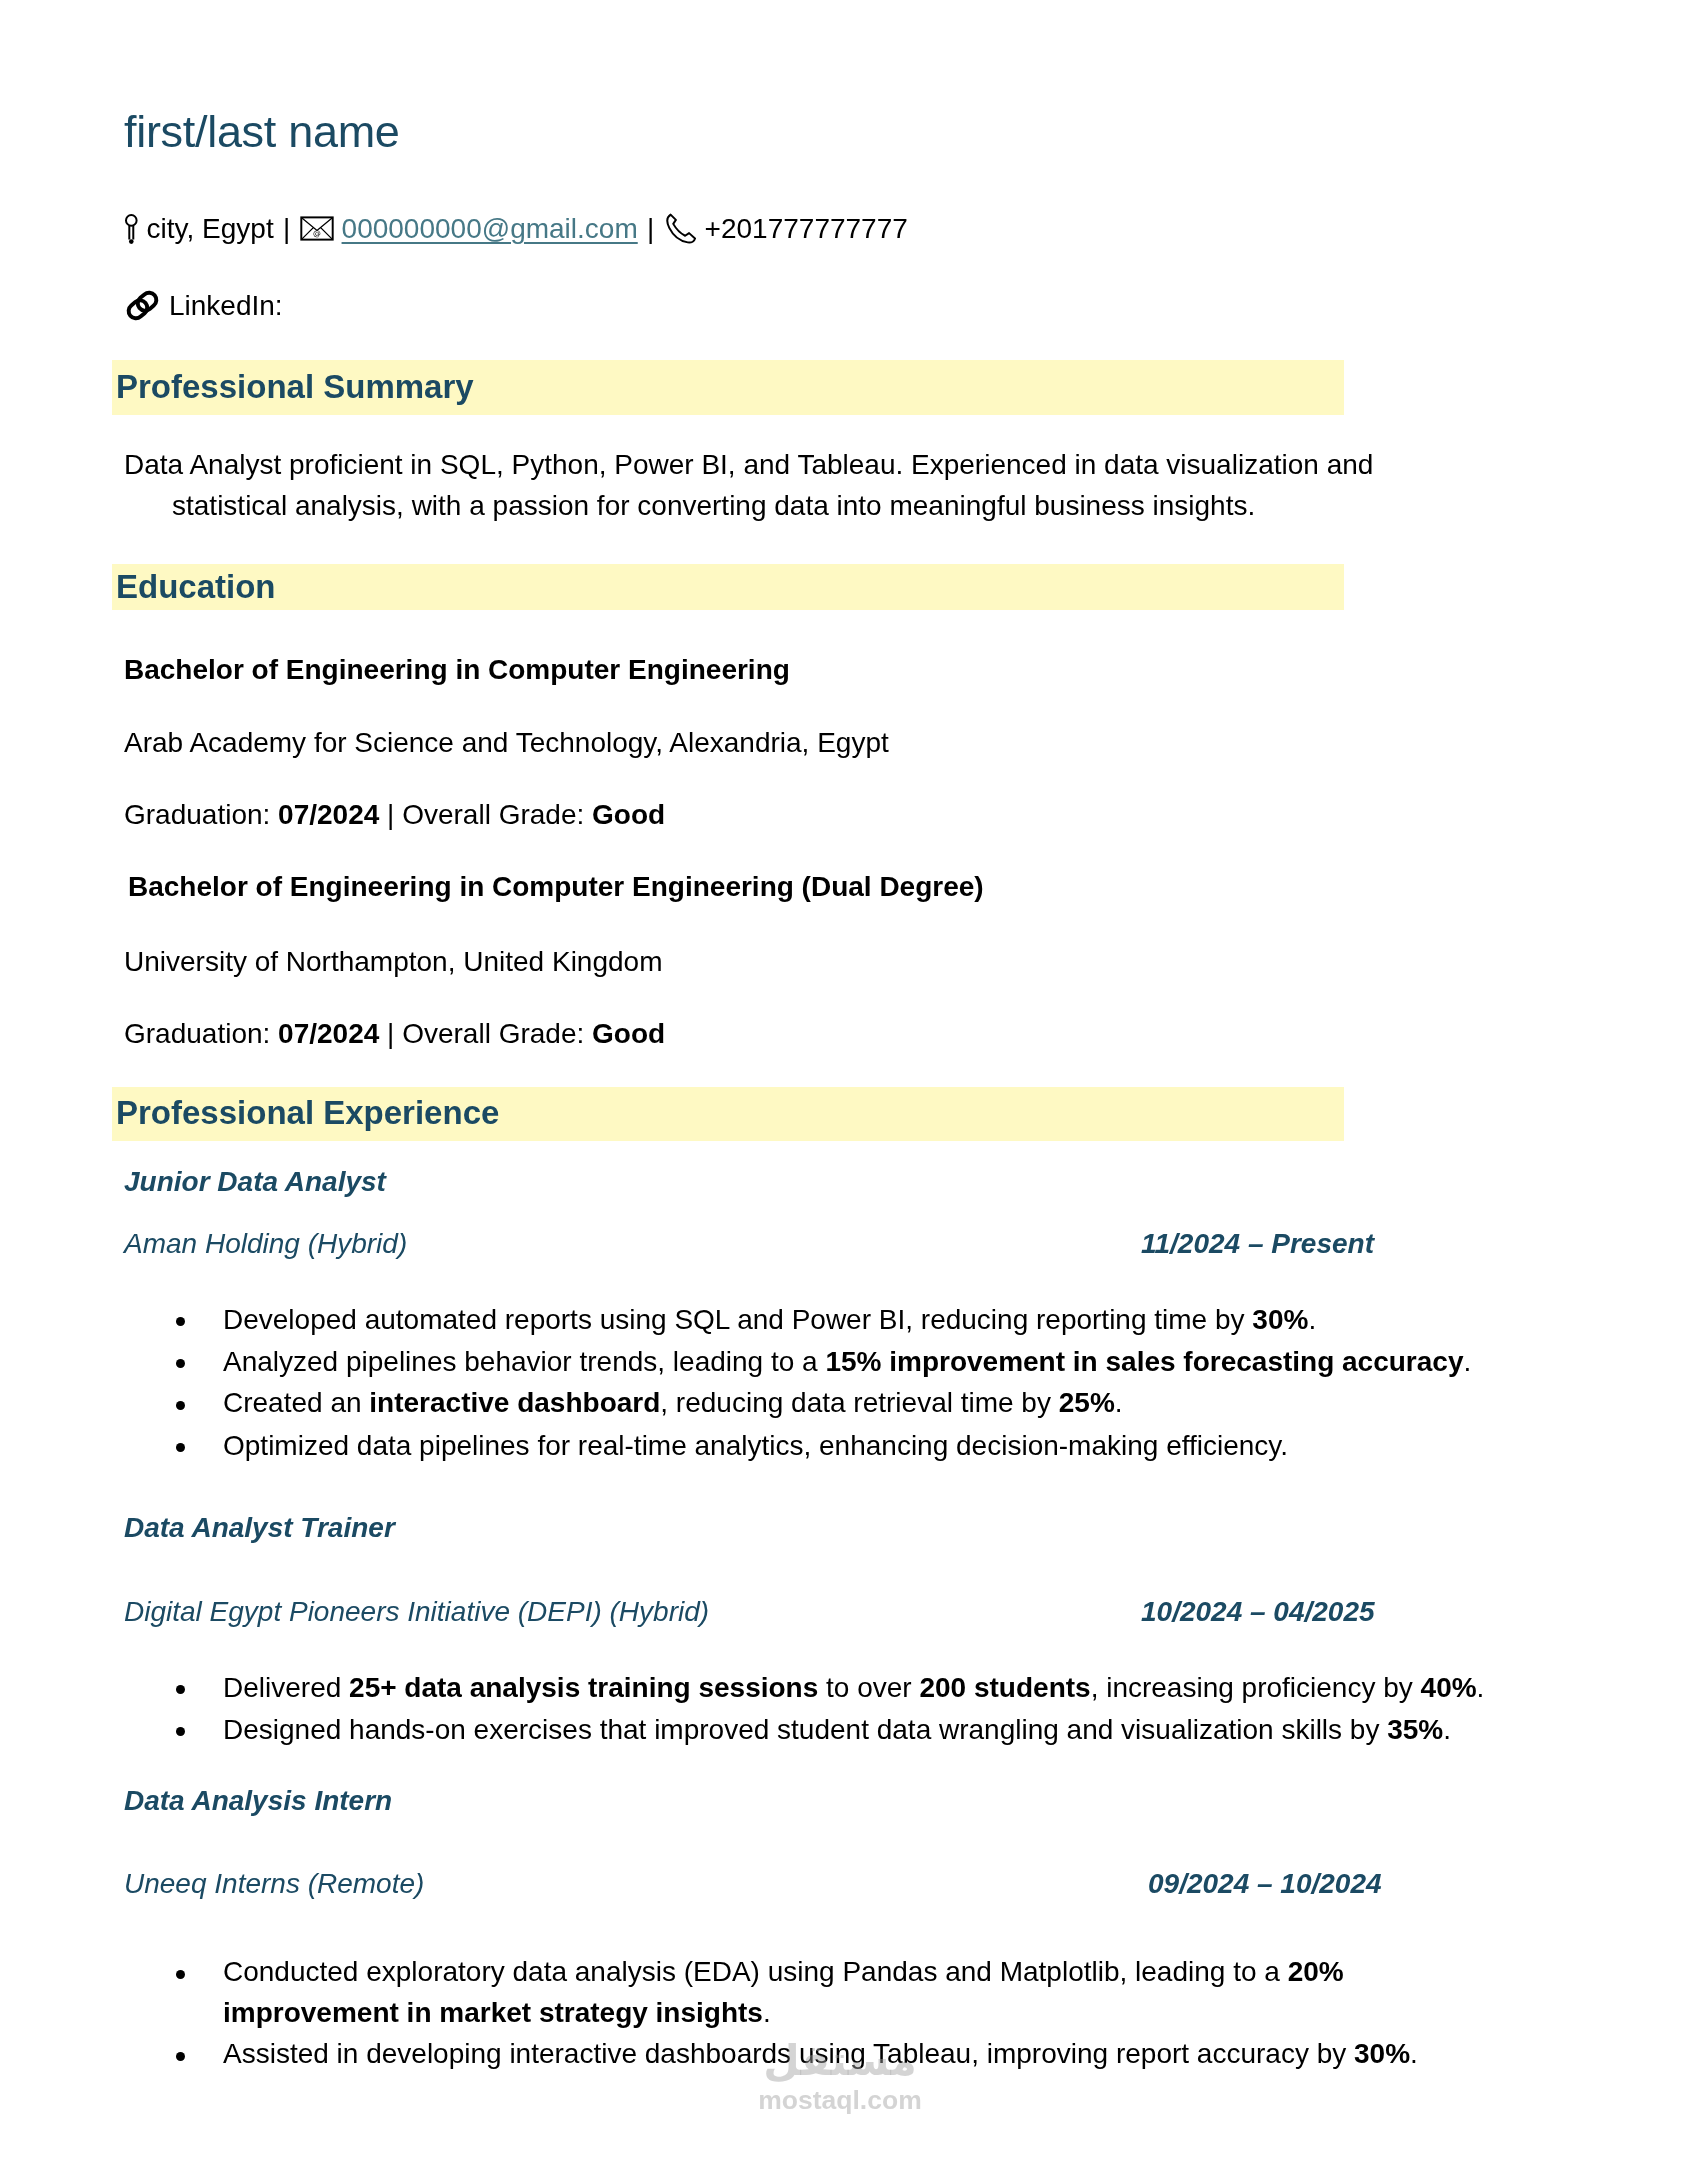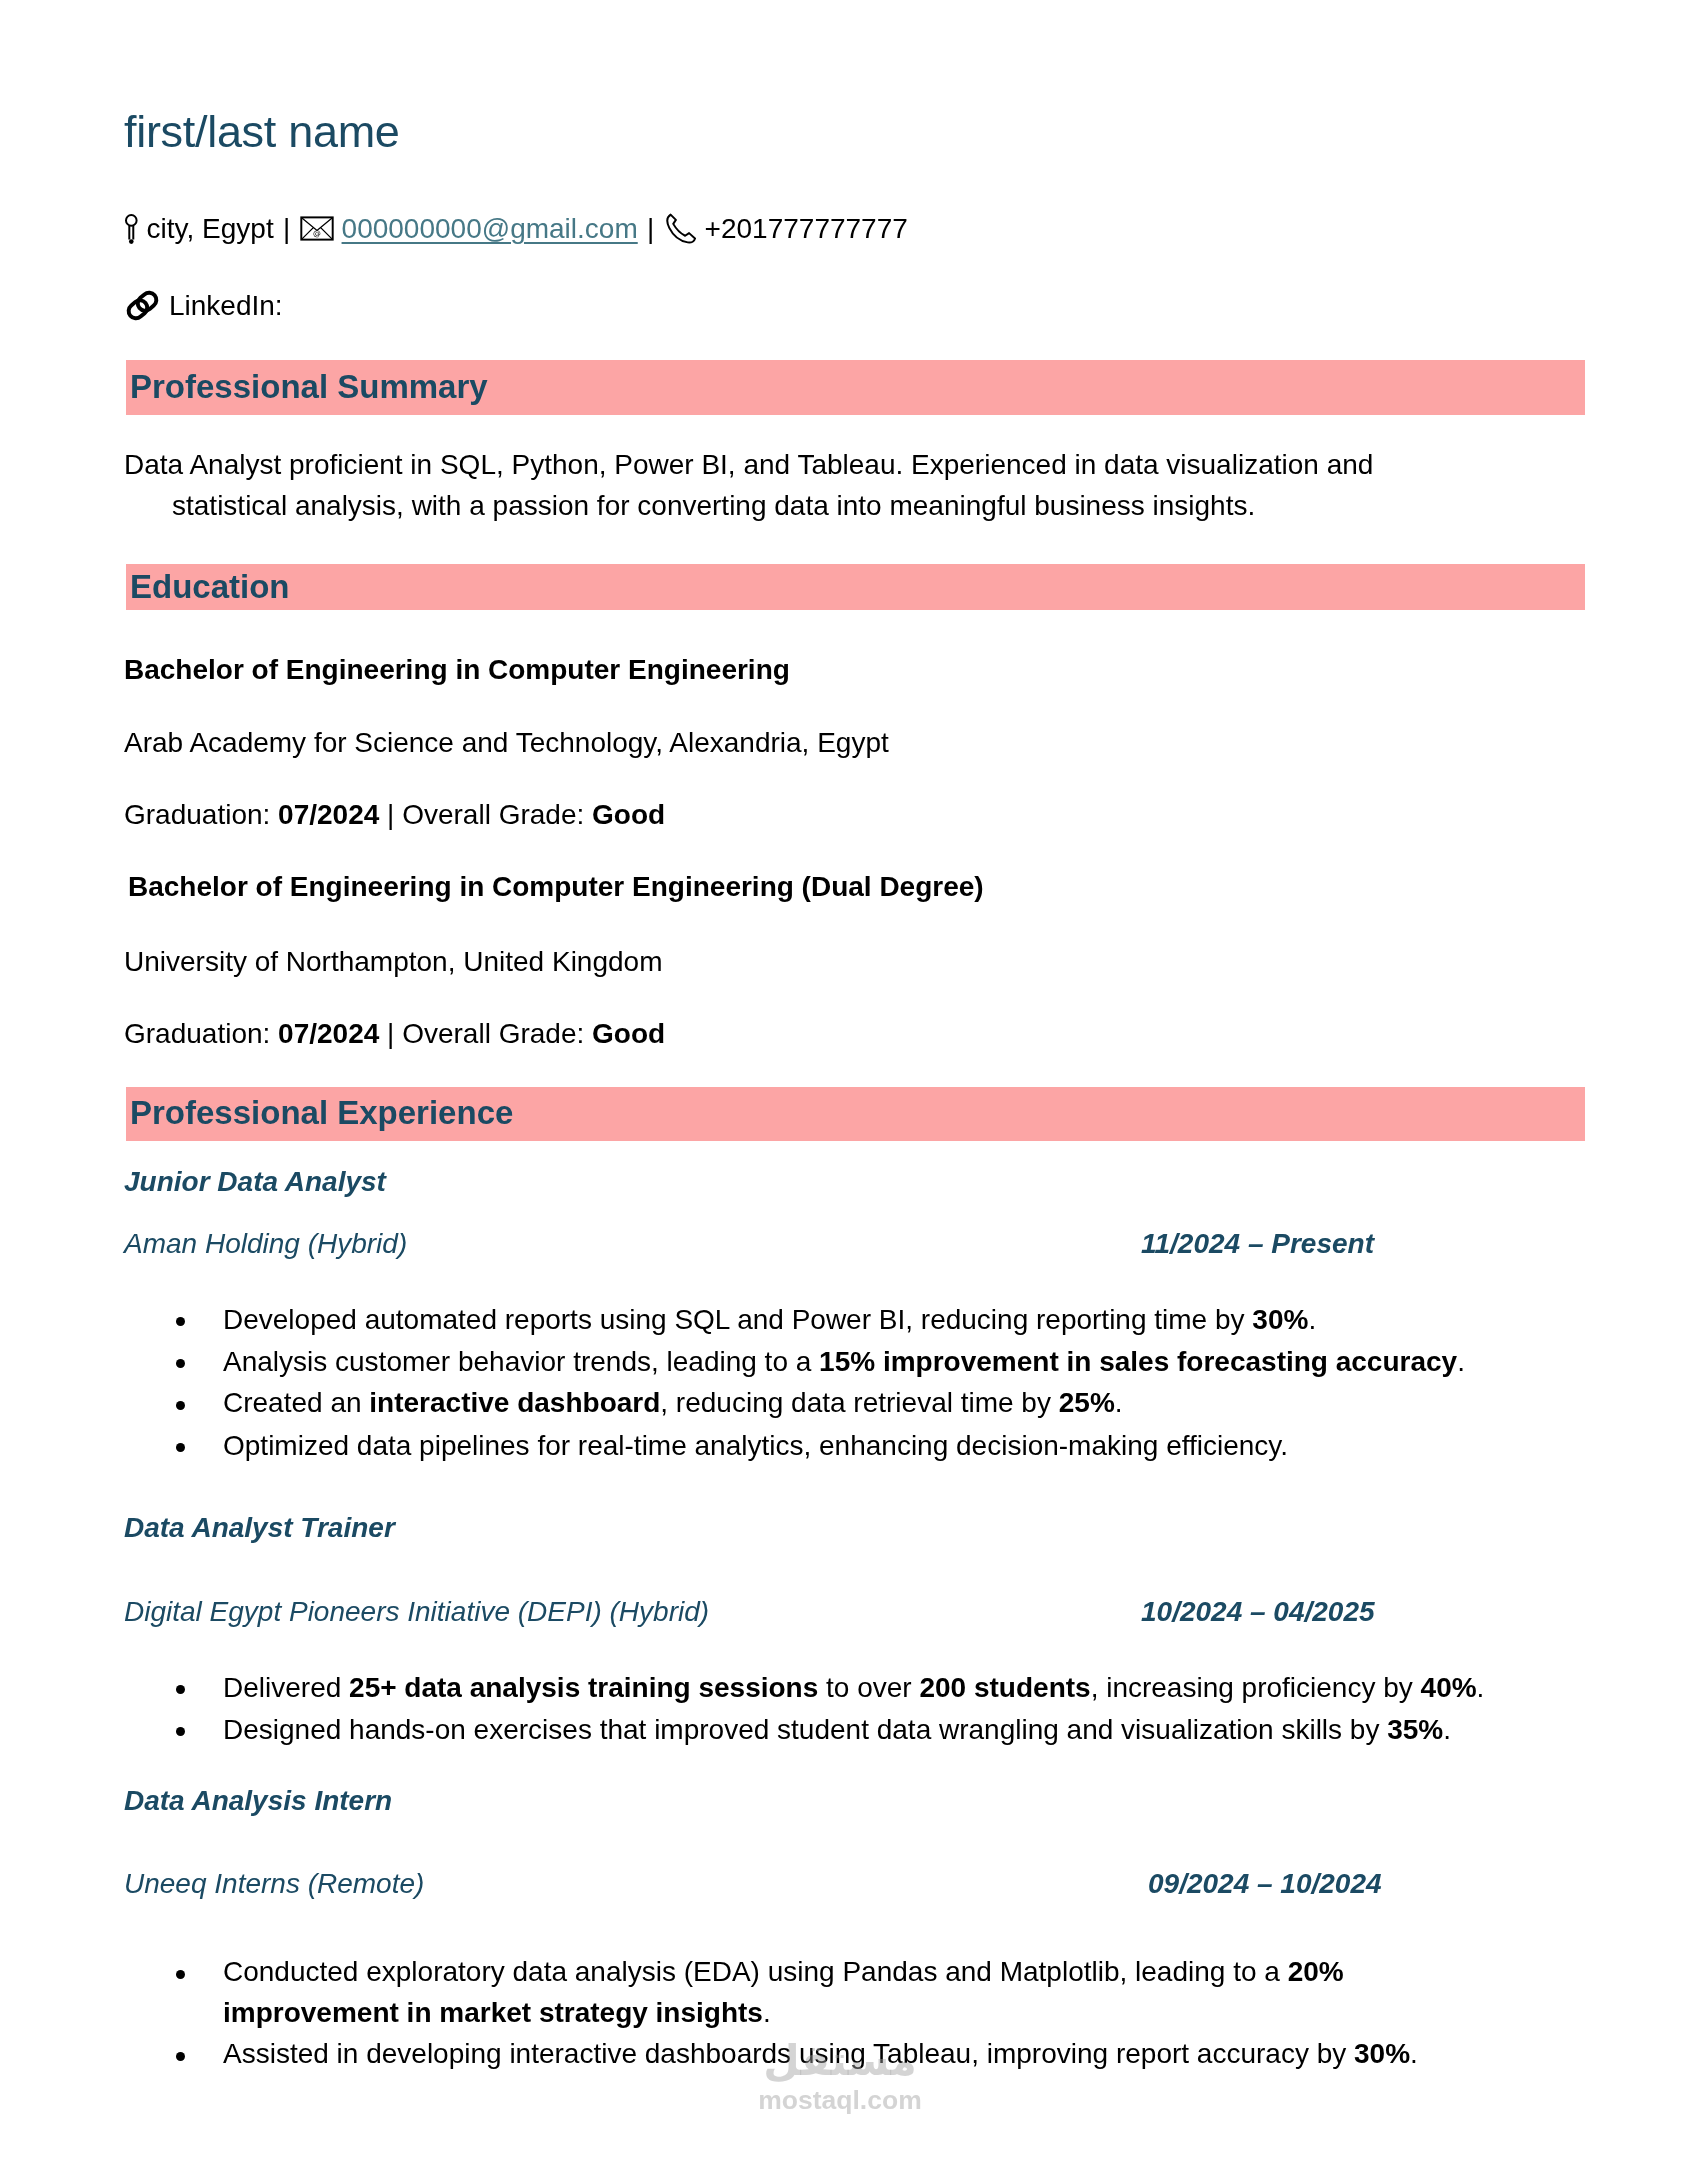--- a/index.html
+++ b/index.html
@@ -4,21 +4,21 @@
 <style>
   html, body { margin: 0; padding: 0; background: #ffffff; }
   body { width: 1687px; height: 2183px; position: relative; overflow: hidden;
          font-family: "Liberation Sans", "DejaVu Sans", sans-serif; color: #000; }
   .abs { position: absolute; white-space: nowrap; }
   .name { left: 124px; top: 106px; font-size: 45px; font-weight: normal; color: #1b4a63; letter-spacing: -0.3px; }
   .contact { font-size: 28px; line-height: 33px; display: flex; align-items: center; }
   .contact .sep { margin: 0 9.3px; }
   .link { color: #467886; text-decoration: underline; text-decoration-thickness: 2px; text-underline-offset: 4px; }
   .icon { display: inline-flex; align-items: center; justify-content: center; margin-right: 8px; }
-  .bar { position: absolute; left: 126px; width: 1459px; background: #fca5a5; }
+  .bar { position: absolute; left: 112px; width: 1232px; background: #fef9c3; }
   .bar-title { position: absolute; left: 4px; font-size: 33px; font-weight: bold; color: #1b4a63; white-space: nowrap; }
   .text { font-size: 28px; line-height: 40px; }
   .bold { font-weight: bold; }
   .job-title { font-size: 28px; font-weight: bold; font-style: italic; color: #1b4a63; }
   .company { font-size: 28px; font-style: italic; color: #1b4a63; }
   .dates { font-size: 28px; font-weight: bold; font-style: italic; color: #1b4a63; }
   .bullet-dot { position: absolute; left: 176px; width: 9.3px; height: 9.3px; border-radius: 50%; background: #000; }
   .bullet-text { left: 223px; font-size: 28px; line-height: 40px; }
   .watermark { left: 741px; top: 2038px; width: 198px; text-align: center; color: rgba(160,160,160,0.45); }
   .wm-logo { font-size: 42px; font-weight: bold; line-height: 46px; }
@@ -95,21 +95,21 @@
   <div class="bar-title" style="top:7.3px;">Professional Experience</div>
 </div>
 
 <div class="abs job-title" style="left:124px; top:1166px;">Junior Data Analyst</div>
 <div class="abs company" style="left:124px; top:1228px;">Aman Holding (Hybrid)</div>
 <div class="abs dates" style="left:1141px; top:1228px;">11/2024 – Present</div>
 <div id="job0-bullets">
     <div class="bullet-dot" style="top: 1317px;"></div>
     <div class="abs bullet-text" style="top: 1300px;"><span>Developed automated reports using SQL and Power BI, reducing reporting time by </span><span class="bold">30%</span><span>.</span></div>
     <div class="bullet-dot" style="top: 1359px;"></div>
-    <div class="abs bullet-text" style="top: 1342px;"><span>Analysis customer behavior trends, leading to a </span><span class="bold">15% improvement in sales forecasting accuracy</span><span>.</span></div>
+    <div class="abs bullet-text" style="top: 1342px;"><span>Analyzed pipelines behavior trends, leading to a </span><span class="bold">15% improvement in sales forecasting accuracy</span><span>.</span></div>
     <div class="bullet-dot" style="top: 1401px;"></div>
     <div class="abs bullet-text" style="top: 1383px;"><span>Created an </span><span class="bold">interactive dashboard</span><span>, reducing data retrieval time by </span><span class="bold">25%</span><span>.</span></div>
     <div class="bullet-dot" style="top: 1443px;"></div>
     <div class="abs bullet-text" style="top: 1426px;"><span>Optimized data pipelines for real-time analytics, enhancing decision-making efficiency.</span></div>
   </div>
 
 <div class="abs job-title" style="left:124px; top:1512px;">Data Analyst Trainer</div>
 <div class="abs company" style="left:124px; top:1596px;">Digital Egypt Pioneers Initiative (DEPI) (Hybrid)</div>
 <div class="abs dates" style="left:1141px; top:1596px;">10/2024 – 04/2025</div>
 <div id="job1-bullets">

